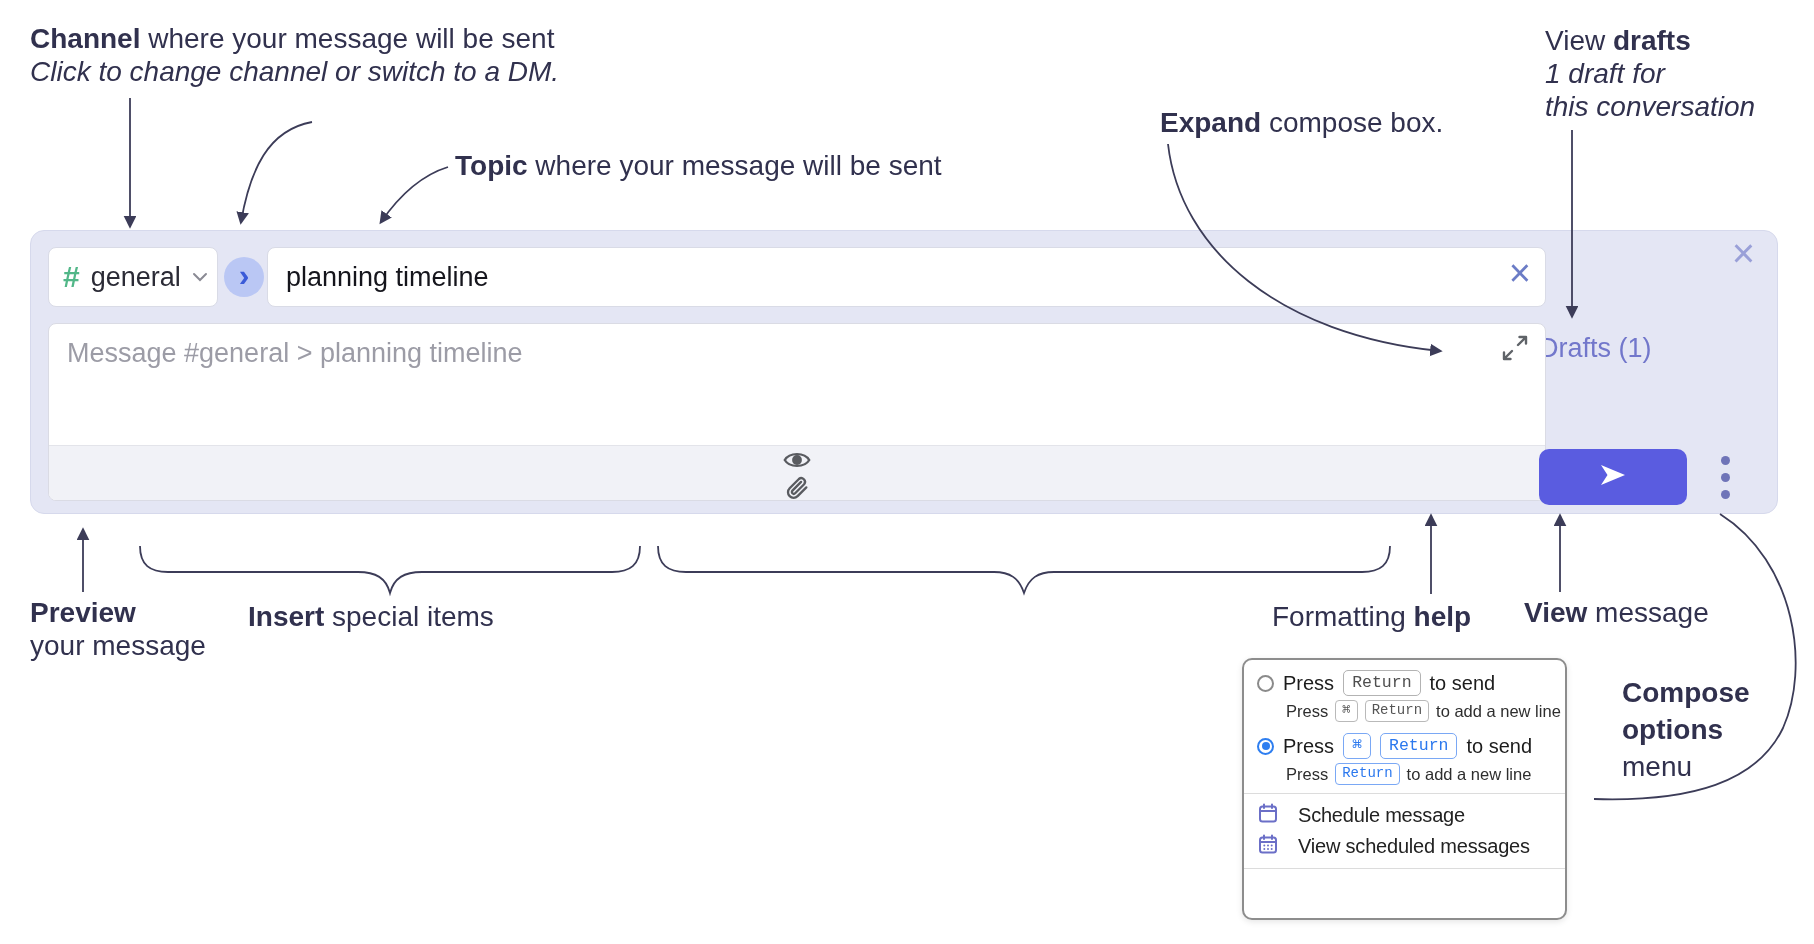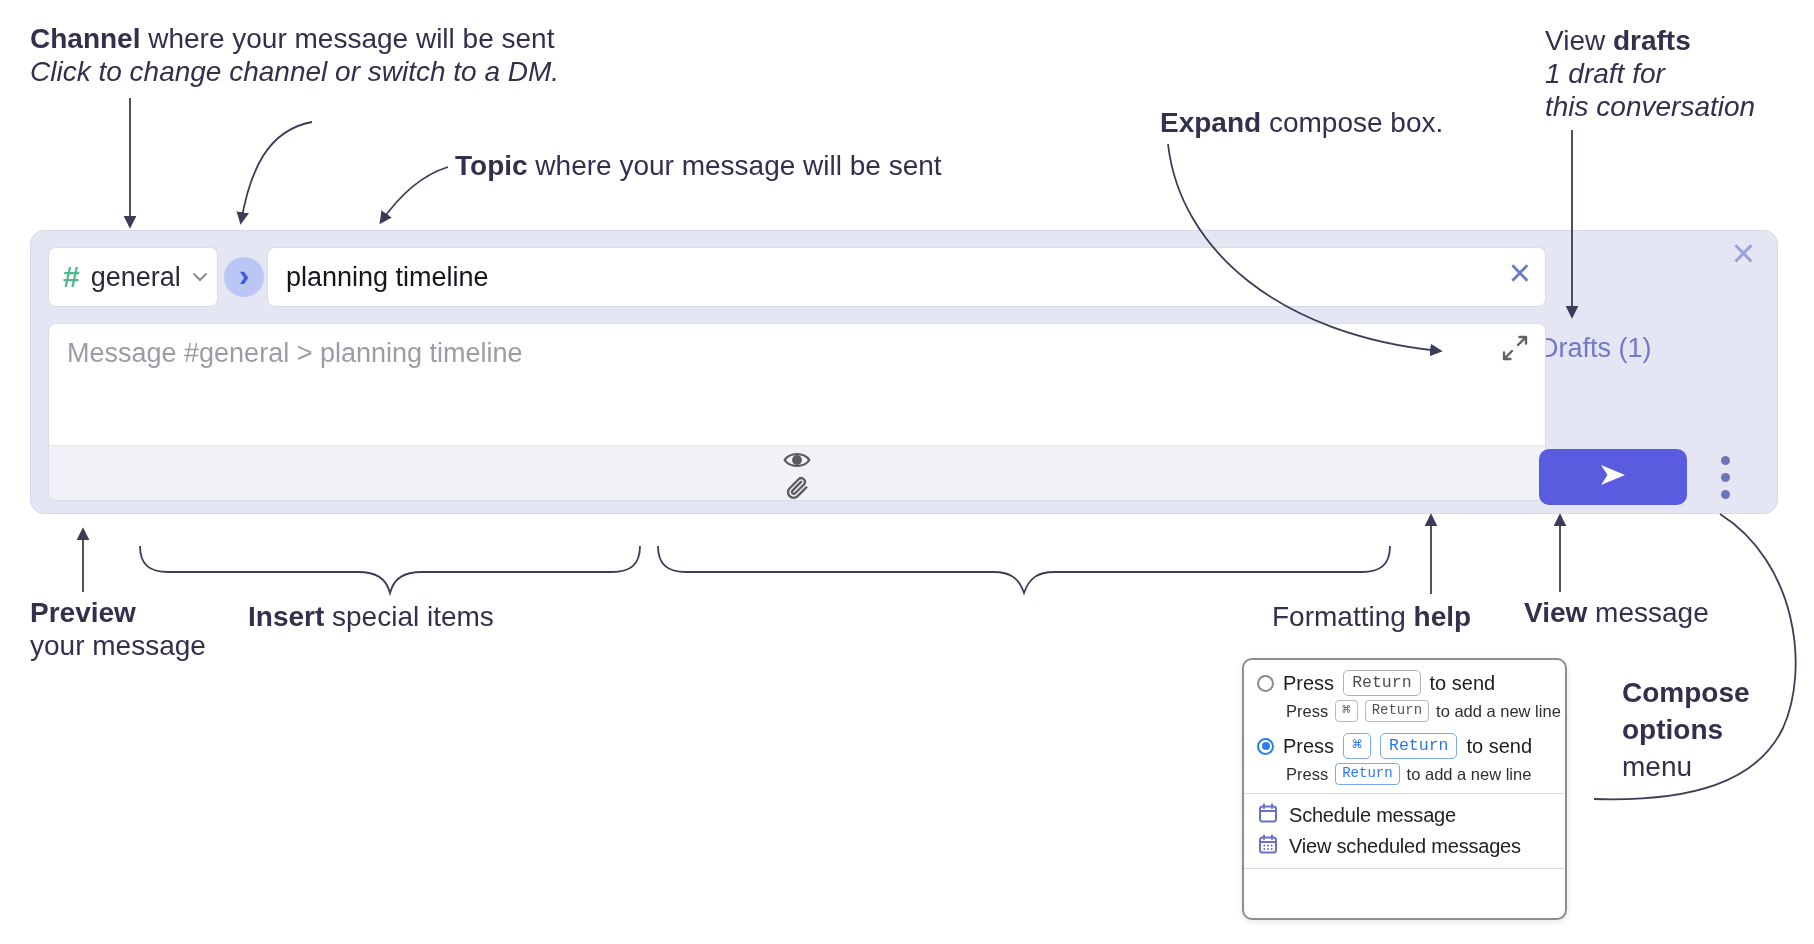--- a/index.html
+++ b/index.html
@@ -61,21 +61,21 @@
   .opt-main{display:flex;align-items:center;gap:9px;font-size:20px;color:#1c1c1c;height:30px;padding-left:13px;cursor:pointer;white-space:nowrap;}
   .opt-sub{display:flex;align-items:center;gap:7px;font-size:16.5px;color:#2e2e2e;height:26px;padding-left:42px;white-space:nowrap;}
   .radio{width:17px;height:17px;border:2px solid #8a8a8a;border-radius:50%;box-sizing:border-box;flex:0 0 auto;}
   .radio.sel{border-color:#2e7ef0;position:relative;}
   .radio.sel::after{content:"";position:absolute;left:2.5px;top:2.5px;width:8px;height:8px;border-radius:50%;background:#2e7ef0;}
   kbd{font-family:Liberation Mono, monospace;background:#fff;display:inline-block;}
   kbd.k{border:1.5px solid #b3b3b3;border-radius:5px;padding:0 8px;font-size:16.5px;color:#4f4f4f;height:24px;line-height:23px;}
   kbd.ks{border:1.2px solid #b9b9b9;border-radius:4px;padding:0 6px;font-size:14px;color:#555;height:20px;line-height:19px;}
   kbd.blue{border-color:#7aa8f5;color:#2b78ee;}
   .pdiv{height:1px;background:#dcdcdc;margin:6px 0;}
-  .mitem{display:flex;align-items:center;gap:10px;height:31px;padding-left:13px;font-size:20px;color:#222;cursor:pointer;white-space:nowrap;letter-spacing:-0.2px;}
+  .mitem{display:flex;align-items:center;gap:19px;height:31px;padding-left:13px;font-size:20px;color:#222;cursor:pointer;white-space:nowrap;letter-spacing:-0.2px;}
   .mitem svg{flex:0 0 auto;}
   
   #overlay{position:absolute;left:0;top:0;z-index:5;pointer-events:none;}
 </style>
 </head>
 <body>
 
 <div id="canvas">
 
   <div class="note" id="note-channel">

